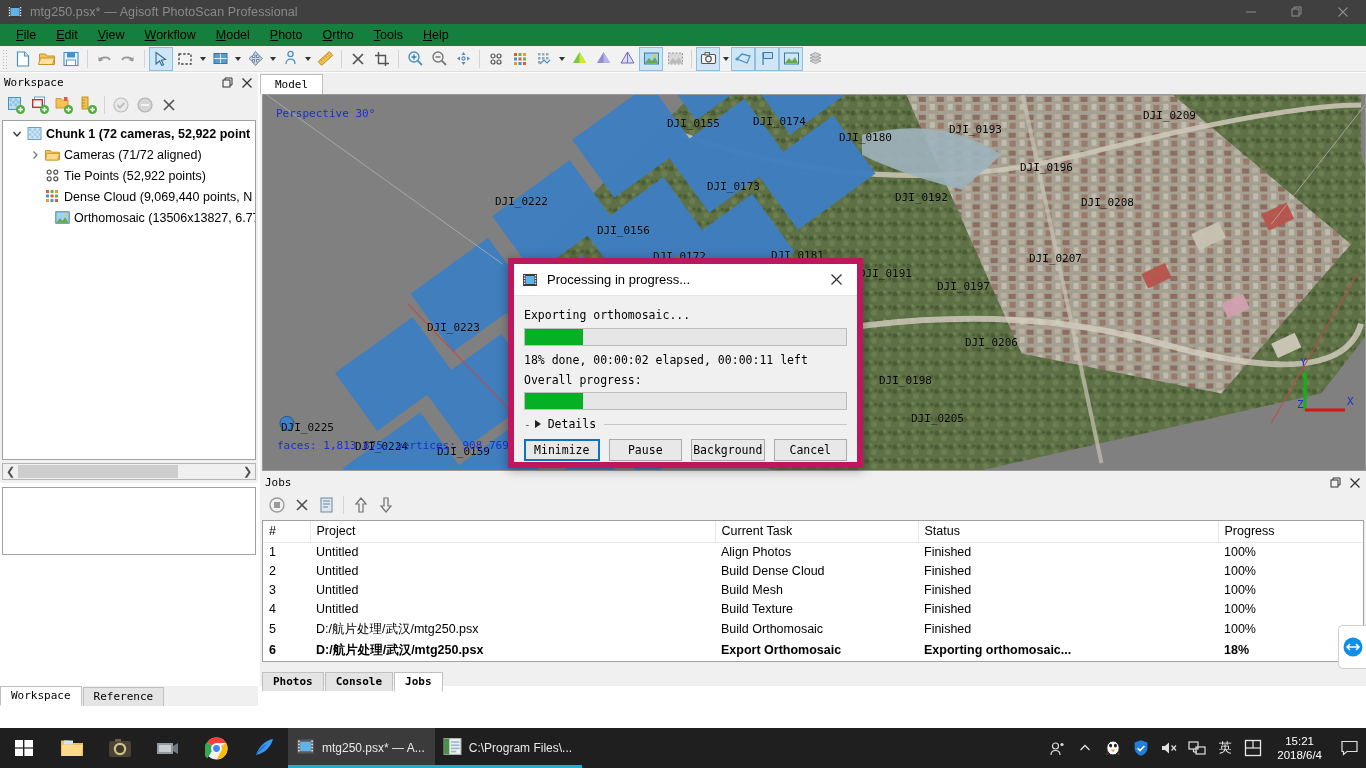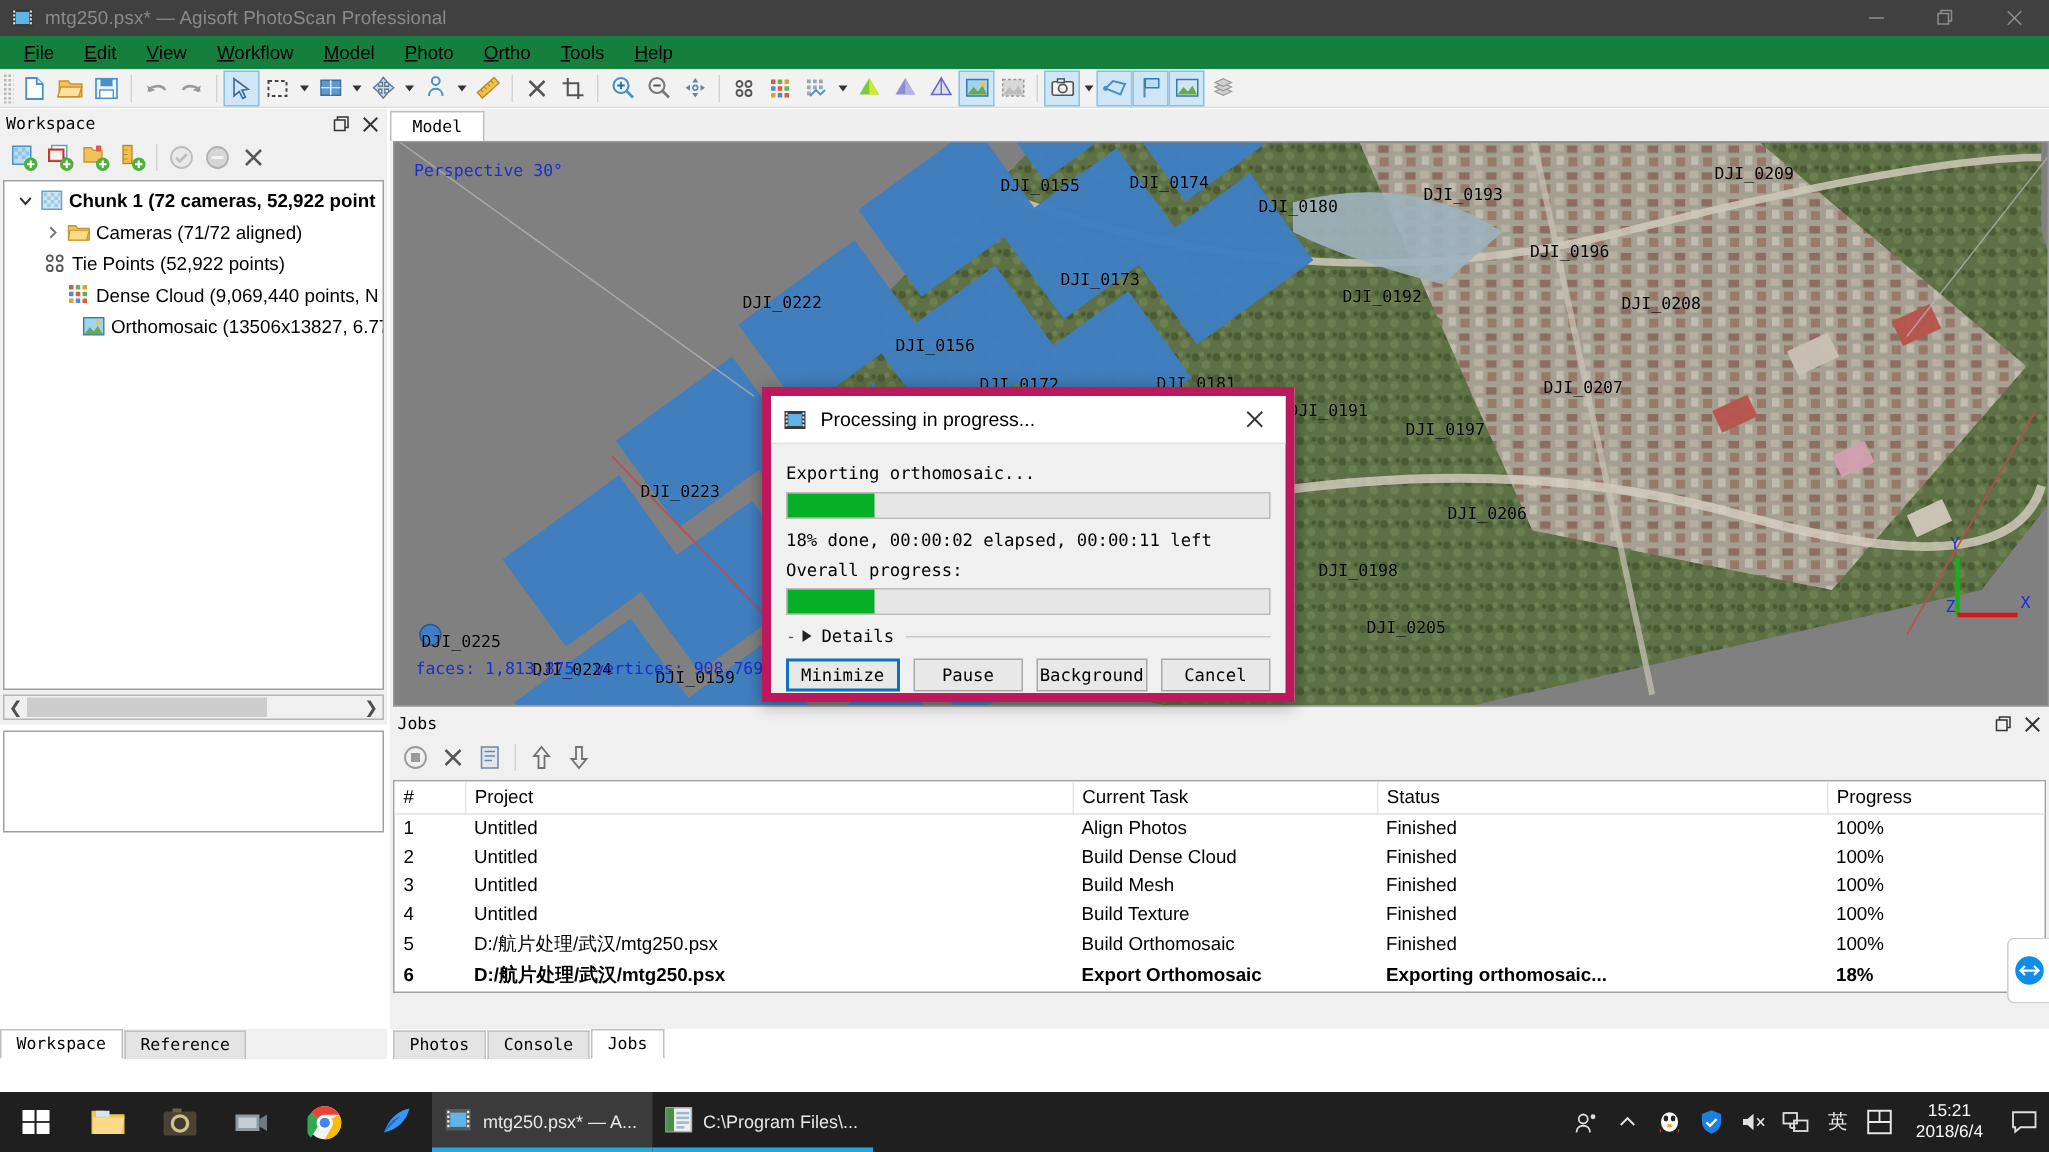--- a/index.html
+++ b/index.html
@@ -175,22 +175,22 @@
     padding:3px 0 4px 6px; border-bottom:1px solid #e6e6e6;
     border-right:1px solid #e6e6e6; background:#fff;
   }
   table.jt td {
     font-size:12.5px; color:#000; padding:2px 0 2px 6px; height:19px;
   }
   table.jt tr.running td { font-weight:bold; }
 
   
   .right-tabs {
-    position:absolute; left:262px; top:686px; width:400px; height:20px;
-    display:flex; align-items:flex-end;
+    position:absolute; left:262px; top:672px; width:400px; height:20px;
+    display:flex; align-items:flex-start;font-weight:bold;
   }
 
   
   .taskbar {
     position:absolute; left:0; top:728px; width:1366px; height:40px;
     background:#1f1f1f; display:flex; align-items:center;
   }
   .tb-start { width:48px;height:40px;display:flex;align-items:center;justify-content:center;}
   .tb-ic { width:48px;height:40px;display:flex;align-items:center;justify-content:center;}
   .tb-task {
@@ -670,21 +670,21 @@
         </span>
         <span class="tic">
           <svg width="15" height="14" viewBox="0 0 15 14">
               <path d="M0.5 2.5h5l1.2 1.7H14.5V12H0.5z" fill="#f5c256" stroke="#c8942a" stroke-width=".9"></path>
               <path d="M1.5 5.5h13l-1.8 6.5H.8z" fill="#ffd98a" stroke="#c8942a" stroke-width=".8"></path>
             </svg>
         </span>
         <span class="tlabel">Cameras (71/72 aligned)</span>
       </div>
 
-      <div class="tnode" style="padding-left:8px;">
+      <div class="tnode" style="padding-left:24px;">
         <span class="twist"></span>
         <span class="tic">
           <svg width="15" height="15" viewBox="0 0 15 15">
               <g fill="none" stroke="#555" stroke-width="1.2">
                 <circle cx="4.2" cy="4.2" r="2"></circle>
                 <circle cx="10.8" cy="4.2" r="2"></circle>
                 <circle cx="4.2" cy="10.8" r="2"></circle>
                 <circle cx="10.8" cy="10.8" r="2"></circle>
               </g>
             </svg>

